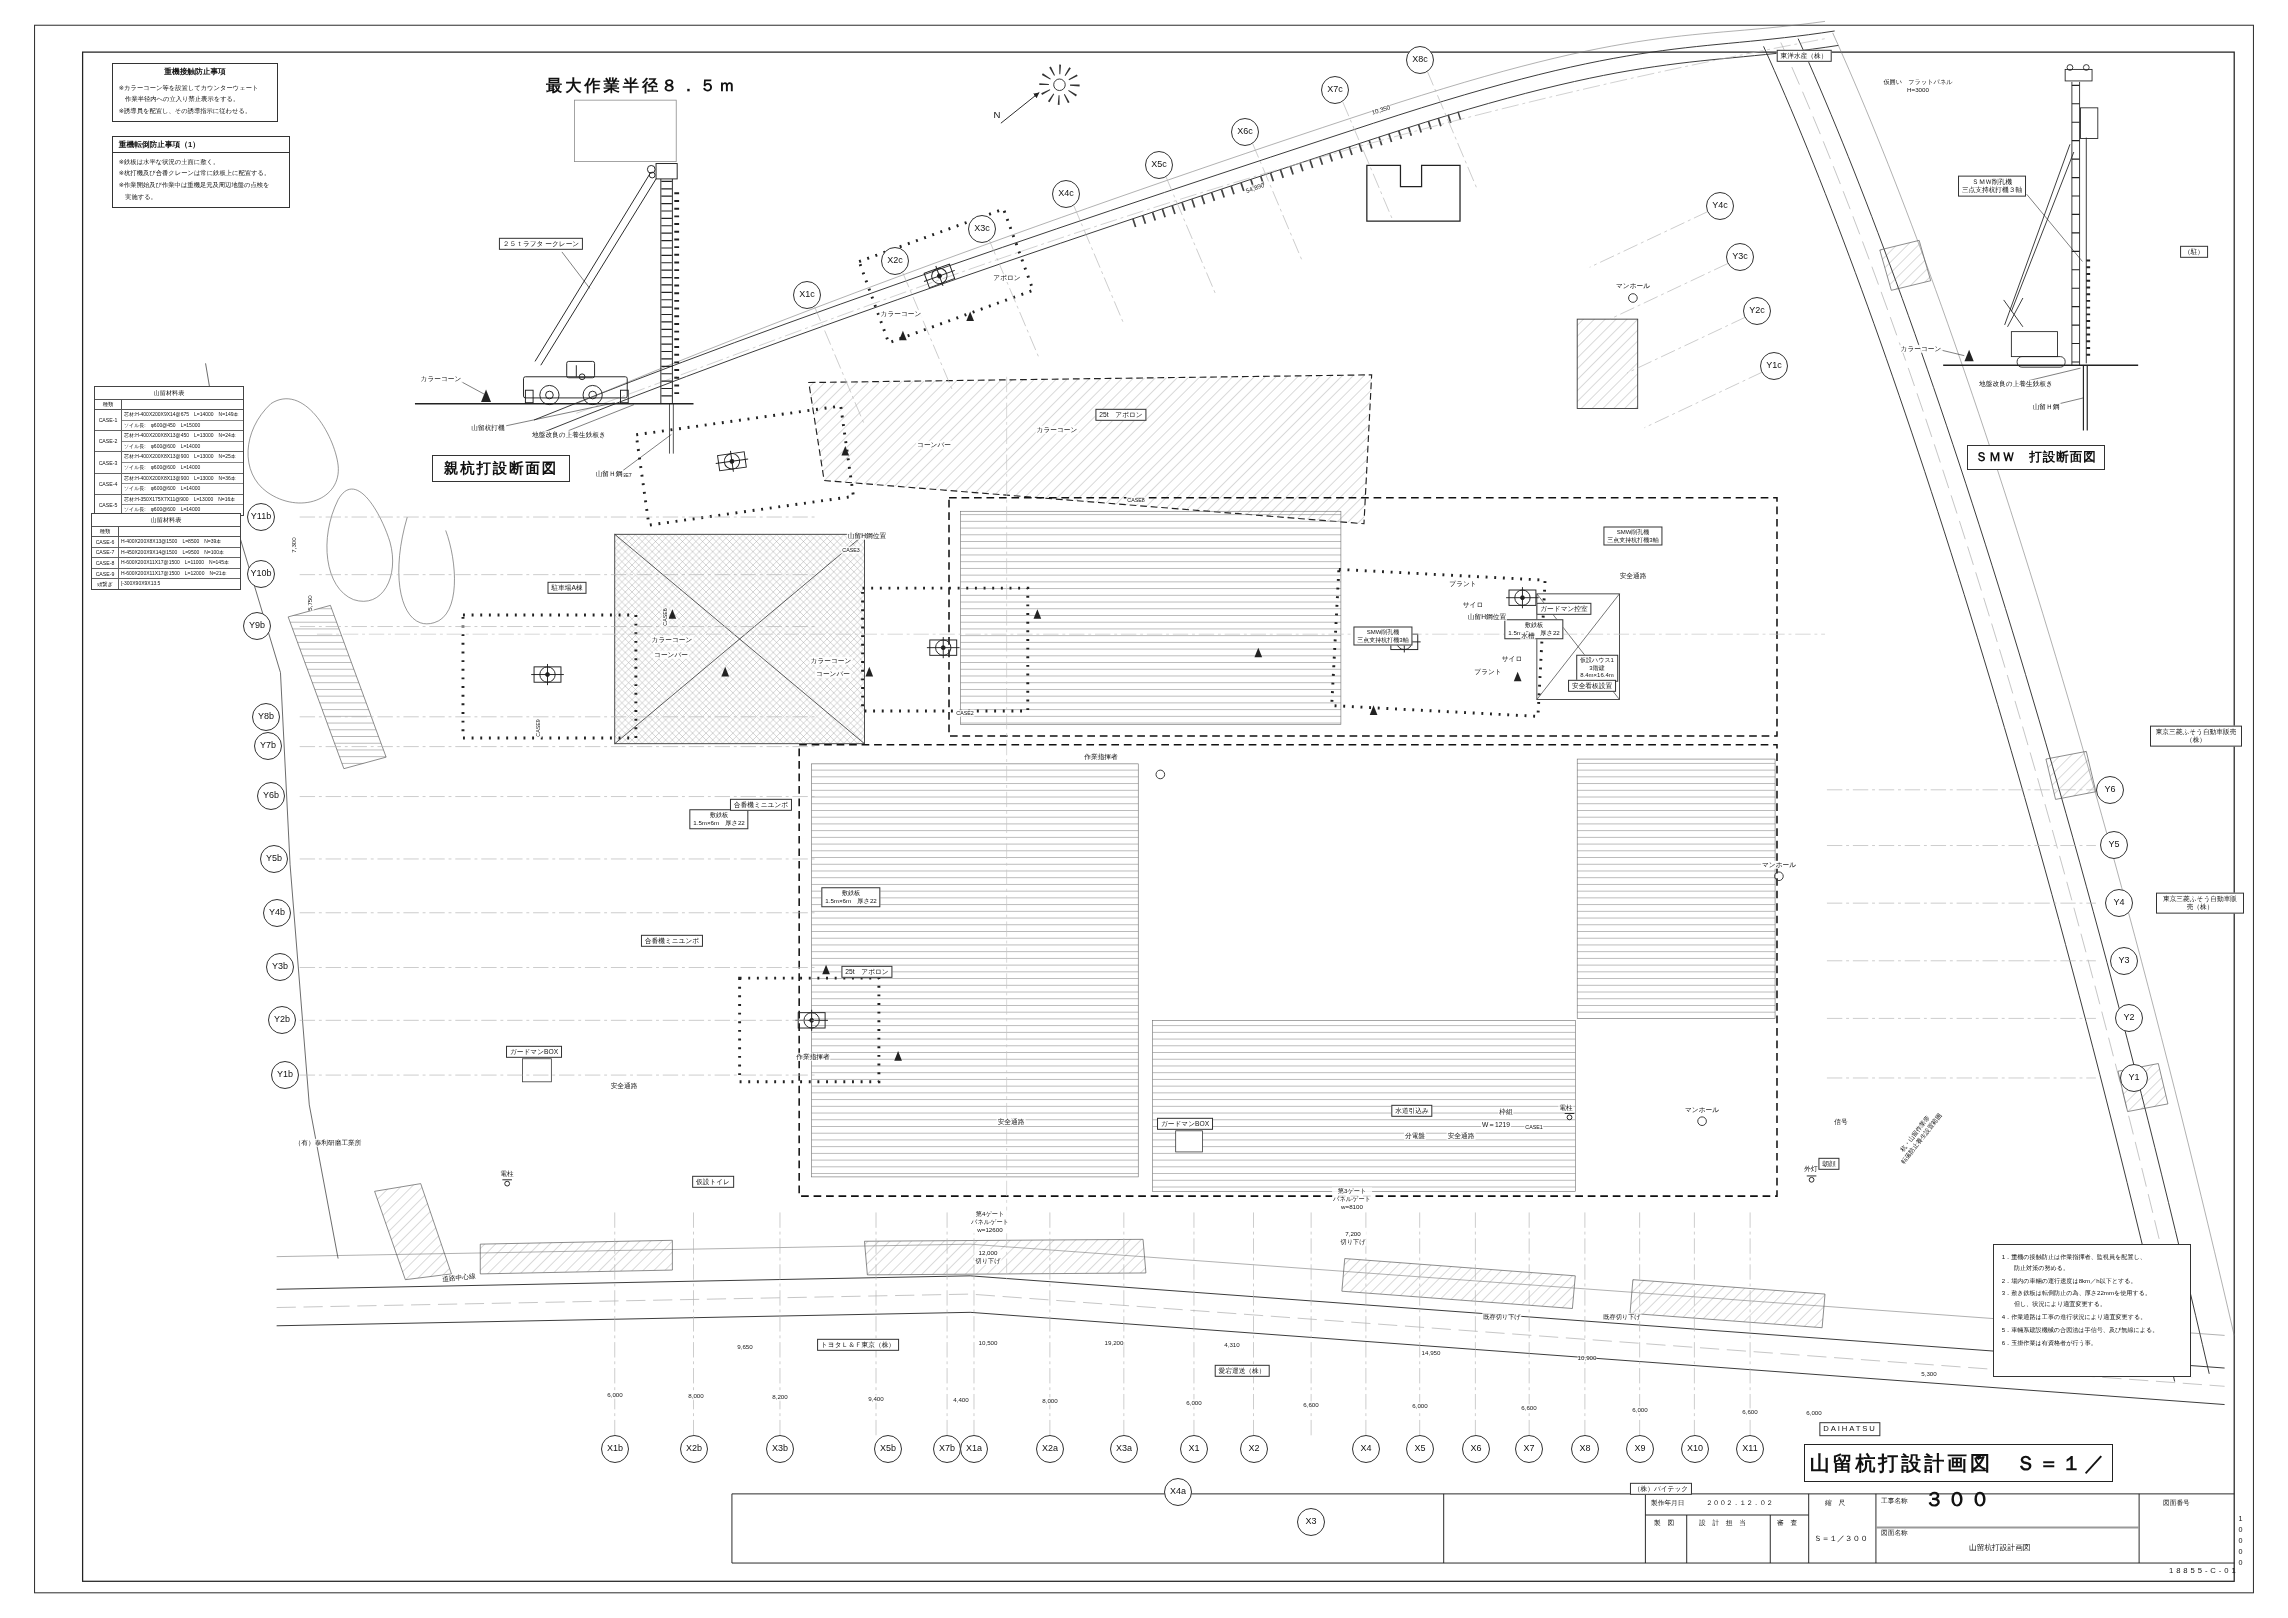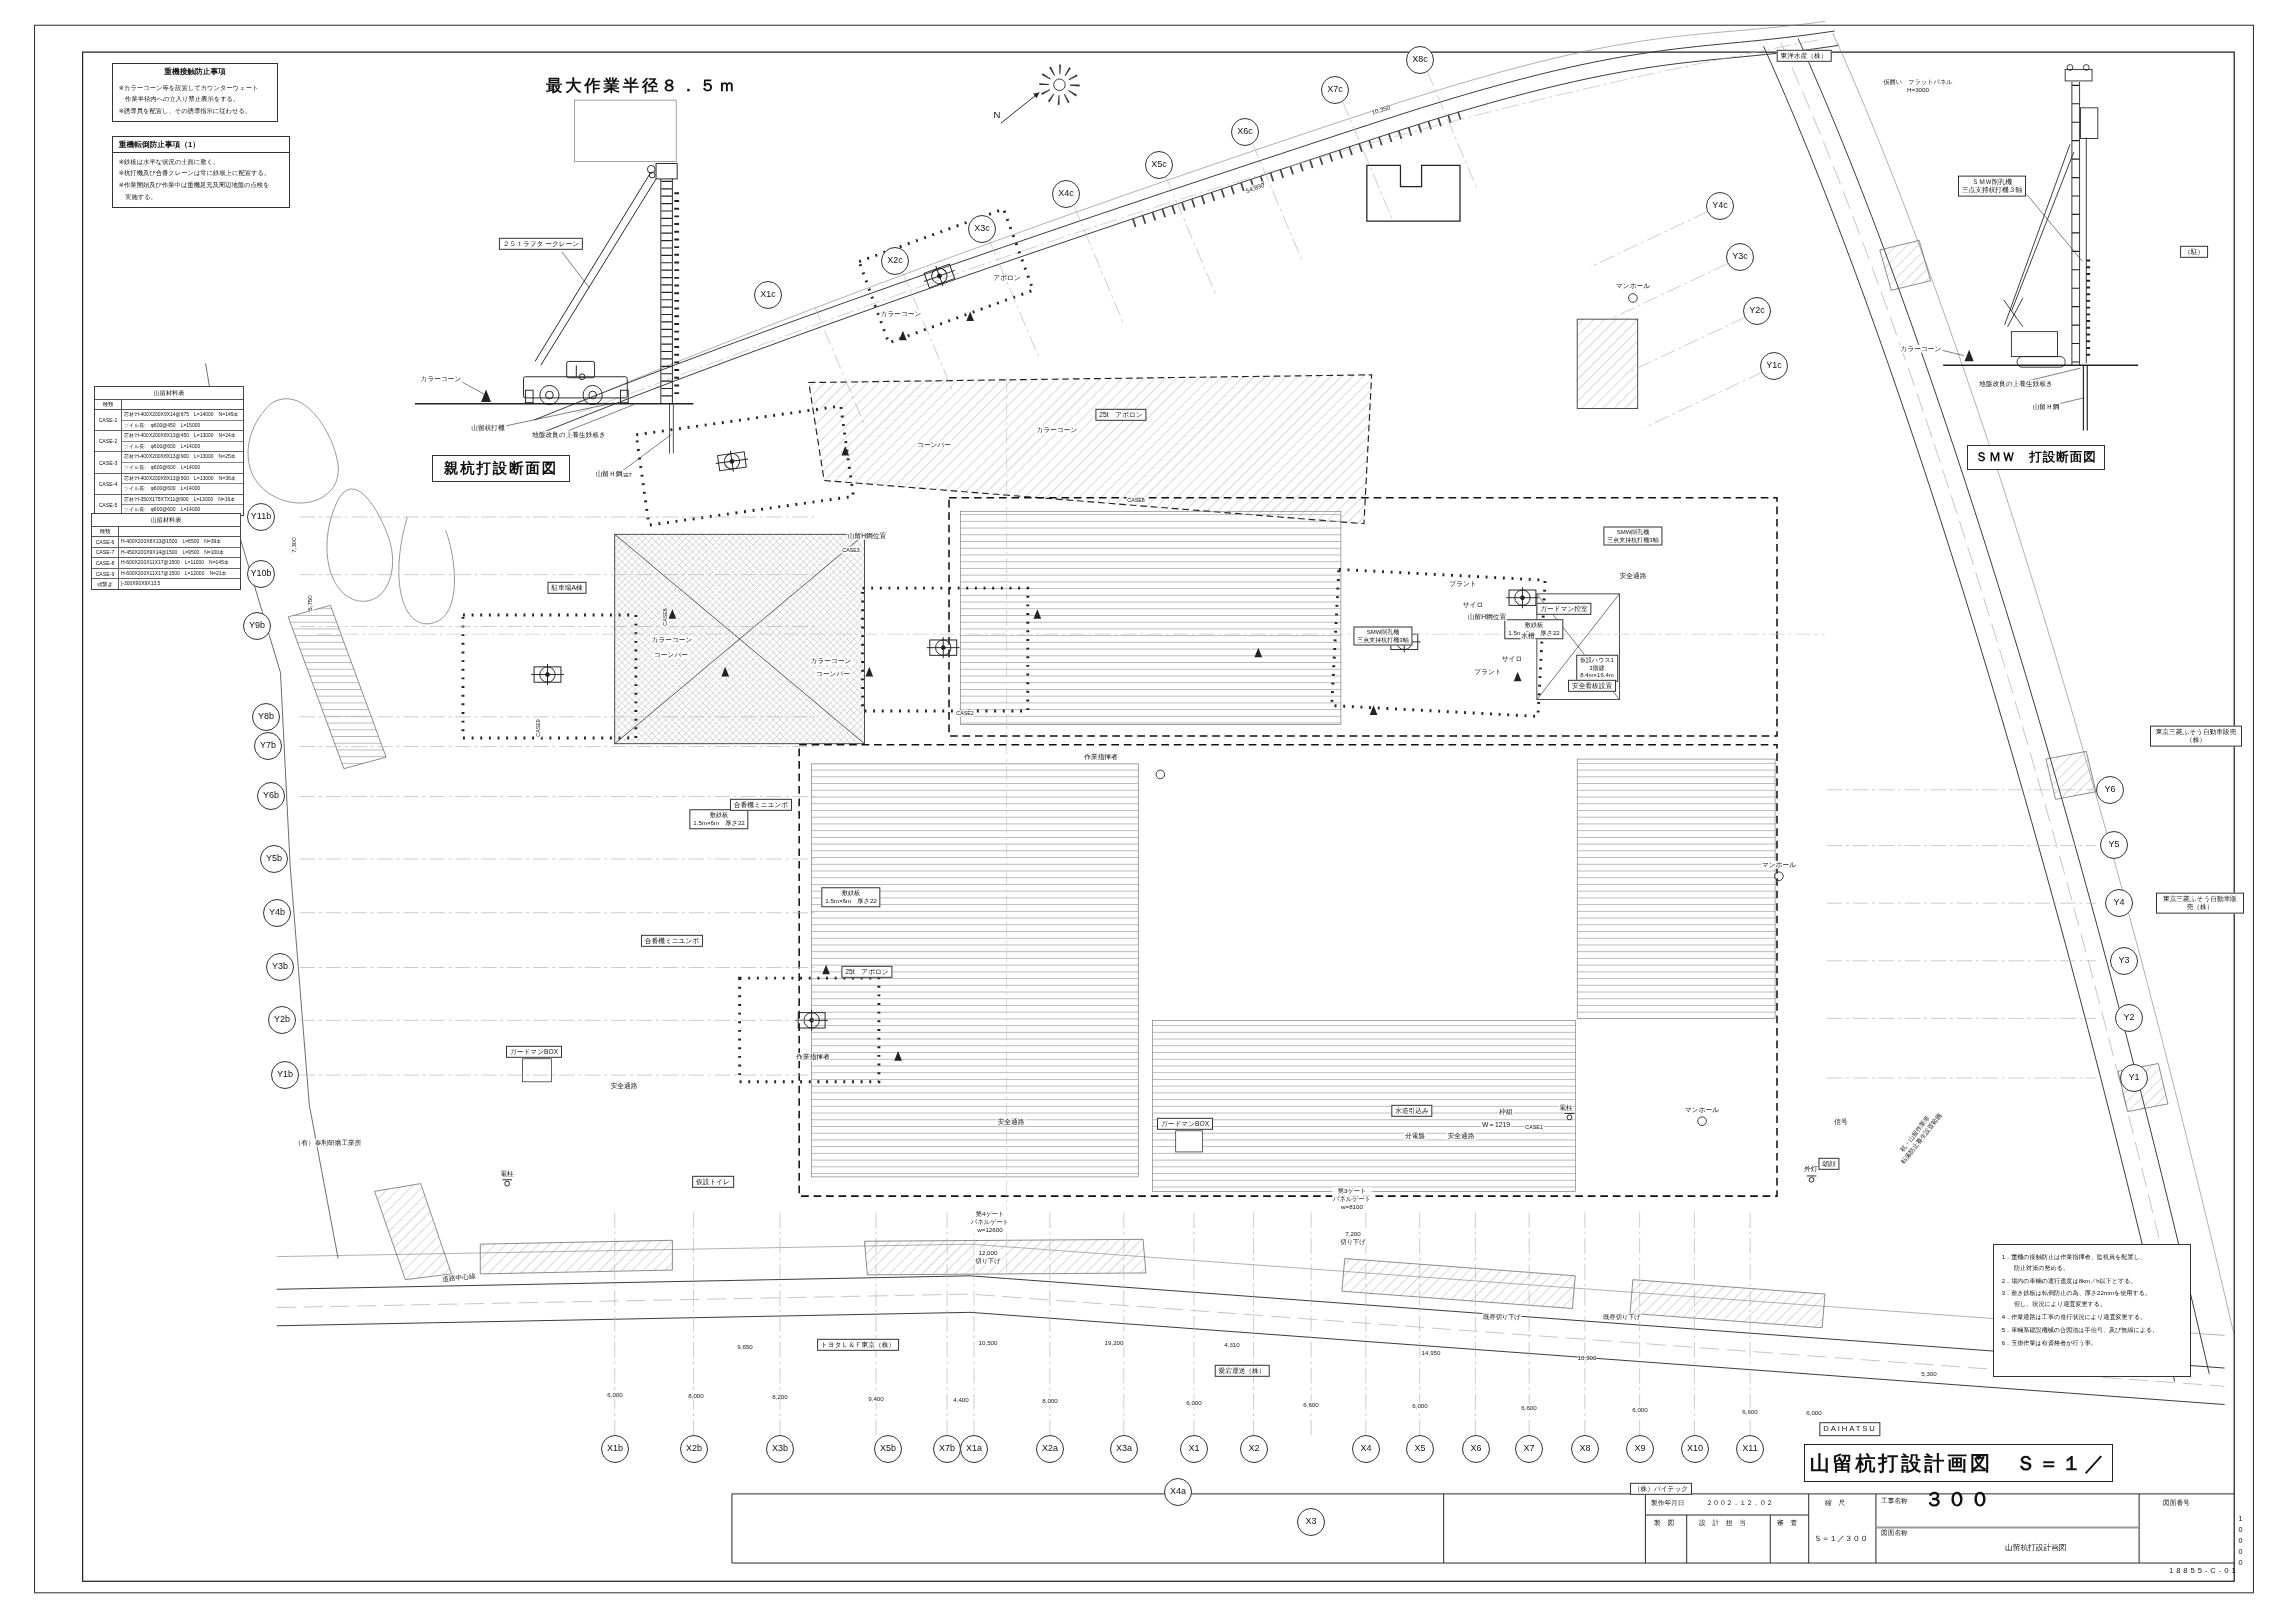--- a/index.html
+++ b/index.html
@@ -417,28 +417,28 @@
 
   <div class="tb-text" style="left:1651px;top:1499px;">製作年月日</div>
   <div class="tb-text" style="left:1706px;top:1499px;">２００２．１２．０２</div>
   <div class="tb-text" style="left:1654px;top:1519px;">製　図</div>
   <div class="tb-text" style="left:1699px;top:1519px;">設　計　担　当</div>
   <div class="tb-text" style="left:1777px;top:1519px;">審　査</div>
   <div class="tb-text" style="left:1825px;top:1499px;">縮　尺</div>
   <div class="tb-text" style="left:1814px;top:1534px;font-size:7.7px;">Ｓ＝１／３００</div>
   <div class="tb-text" style="left:1881px;top:1497px;">工事名称</div>
   <div class="tb-text" style="left:1881px;top:1529px;">図面名称</div>
-  <div class="tb-text" style="left:1969px;top:1543px;font-size:7.7px;margin-left:36px;">山留杭打設計画図</div>
+  <div class="tb-text" style="left:1969px;top:1543px;font-size:7.7px;">山留杭打設計画図</div>
   <div class="tb-text" style="left:2163px;top:1499px;">図面番号</div>
   <div class="tb-text vtext" style="left:2236px;top:1514px;height:50px;font-size:7.2px;letter-spacing:1.9px;">10000</div>
   <div class="tb-text" style="left:2169px;top:1566px;font-size:7.7px;letter-spacing:2.9px;">18855-C-01</div>
 
   <div>
 
-  <div class="pos bubble" style="left: 768px; top: 295px;">X1c</div>
+  <div class="pos bubble" style="left: 807px; top: 295px;">X1c</div>
       <div class="pos bubble" style="left: 895px; top: 261px;">X2c</div>
       <div class="pos bubble" style="left: 982px; top: 229px;">X3c</div>
       <div class="pos bubble" style="left: 1066px; top: 194px;">X4c</div>
       <div class="pos bubble" style="left: 1159px; top: 165px;">X5c</div>
       <div class="pos bubble" style="left: 1245px; top: 132px;">X6c</div>
       <div class="pos bubble" style="left: 1335px; top: 90px;">X7c</div>
       <div class="pos bubble" style="left: 1420px; top: 60px;">X8c</div>
       <div class="pos bubble" style="left: 1720px; top: 206px;">Y4c</div>
       <div class="pos bubble" style="left: 1740px; top: 257px;">Y3c</div>
       <div class="pos bubble" style="left: 1757px; top: 311px;">Y2c</div>

